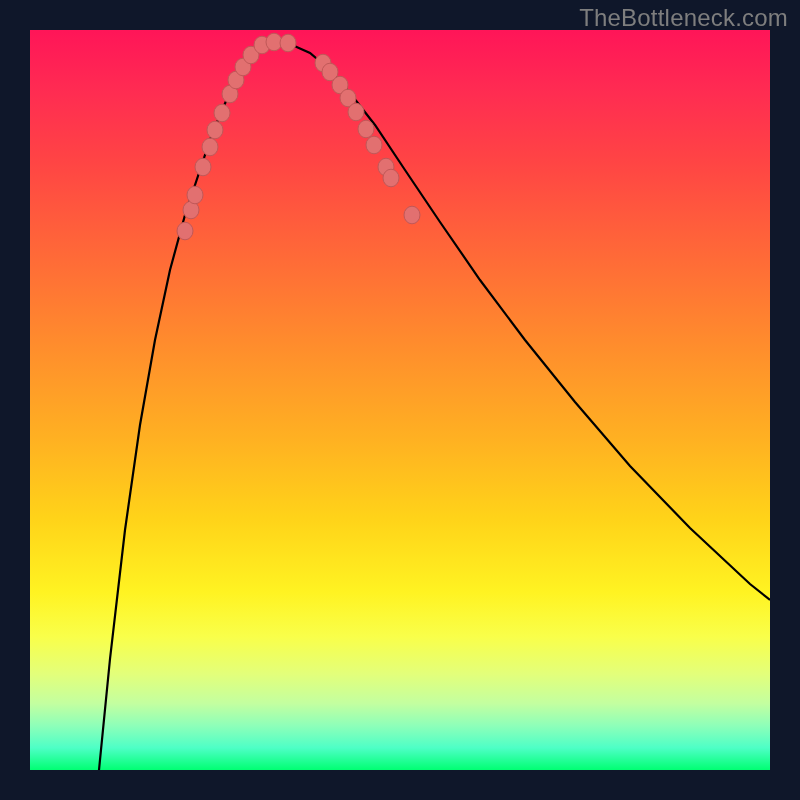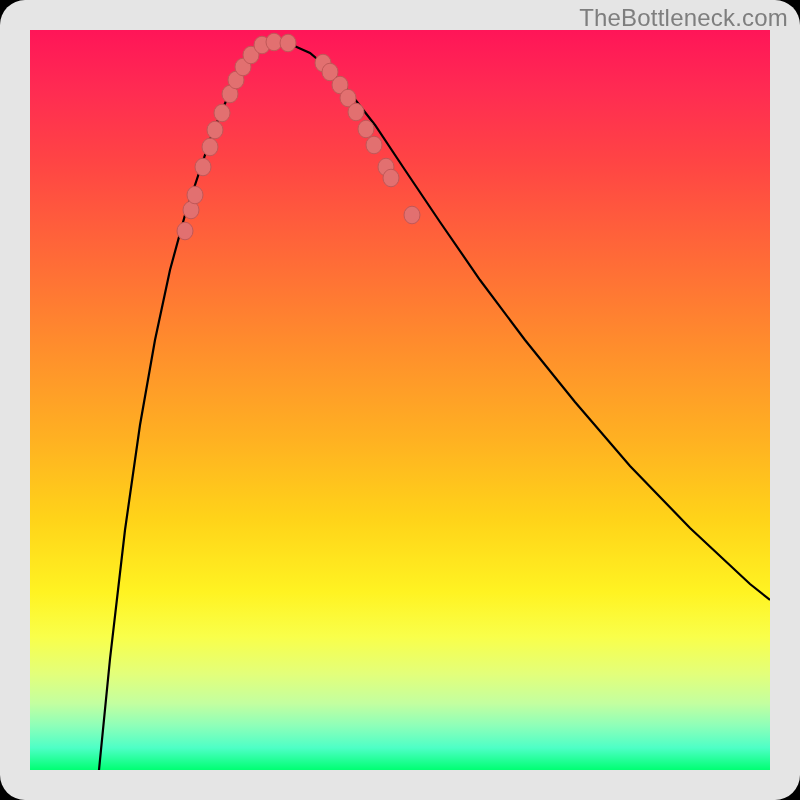--- a/index.html
+++ b/index.html
@@ -10,22 +10,21 @@
     overflow: hidden;
     background: #000;
     font-family: Arial, Helvetica, sans-serif;
   }
   .frame {
     position: absolute;
     top: 0;
     left: 0;
     width: 800px;
     height: 800px;
-    background: #e5e5e5;
-    border-radius: 25px;
+    background: #0f172a;
   }
   .plot-area {
     position: absolute;
     top: 30px;
     left: 30px;
     width: 740px;
     height: 740px;
     background: linear-gradient(
       to bottom,
       #ff1558 0%,

